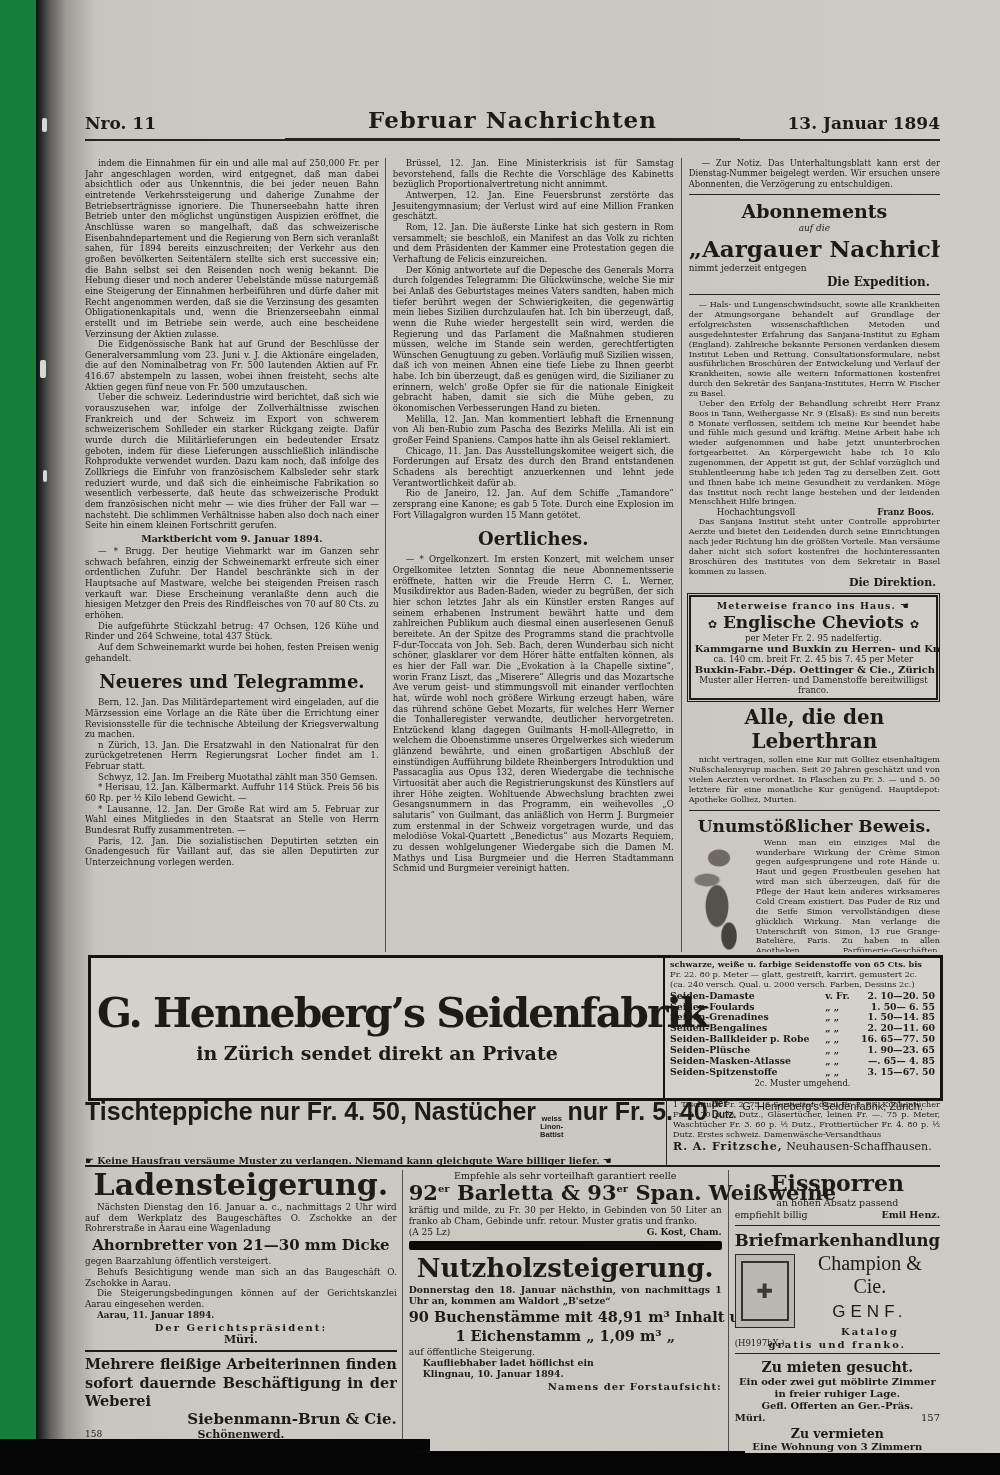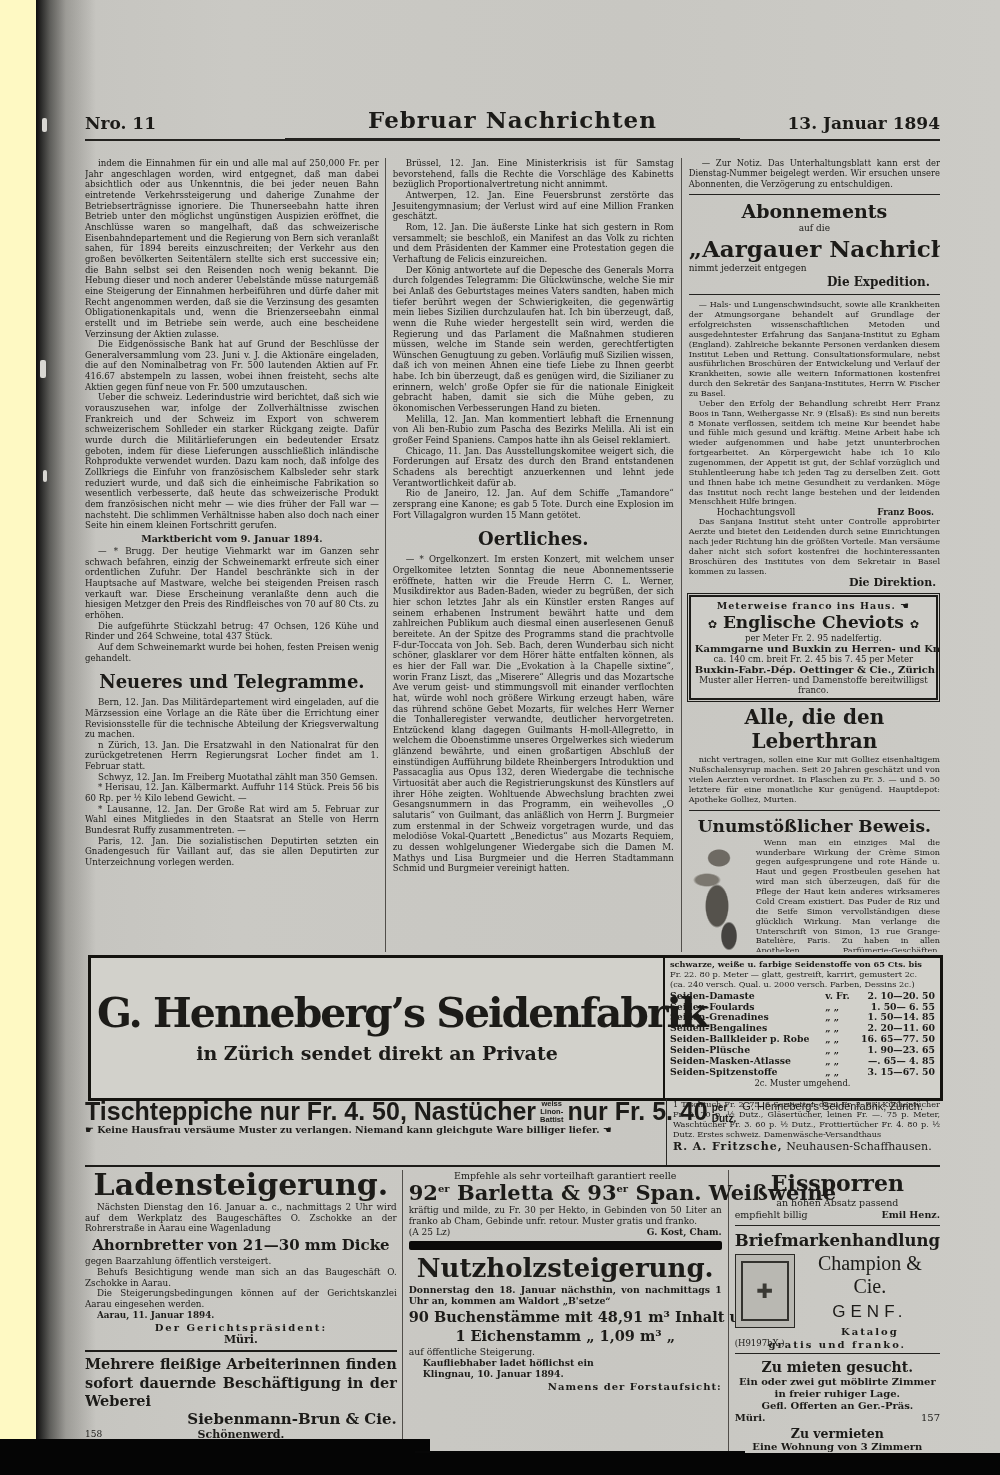--- a/index.html
+++ b/index.html
@@ -1,18 +1,18 @@
 <!DOCTYPE html>
 <html><head>
 <meta charset="utf-8">
 <style>
   html,body{margin:0;padding:0;}
   body{width:1000px;height:1475px;background:#060606;overflow:hidden;
        font-family:"DejaVu Serif",serif;color:#1c1b18;}
-  .photo{position:relative;width:812px;height:1475px;background:#fef9c3;}
+  .photo{position:relative;width:812px;height:1475px;background:#15803d;}
   .paper{position:absolute;left:36px;top:0;width:964px;height:1475px;
          background:linear-gradient(90deg,#b4b3ae 0,#c6c5c0 60px,#cac9c4 200px,#c8c7c2 600px,#cccbc6 100%);}
   .binding{position:absolute;left:36px;top:0;width:60px;height:1475px;
            background:linear-gradient(90deg,rgba(5,5,5,.95) 0,rgba(20,20,18,.55) 14px,rgba(60,58,54,.25) 30px,rgba(0,0,0,0) 60px);}
   .edge-mark{position:absolute;background:#d8d7d2;border-radius:2px;}
   .bottom-edge{position:absolute;left:0;bottom:0;width:1000px;height:22px;background:#050505;}
   .bottom-edge2{position:absolute;left:0;bottom:14px;width:430px;height:22px;background:#050505;}
   .bottom-edge3{position:absolute;left:415px;bottom:8px;width:330px;height:16px;background:#070707;}
 
   
@@ -31,21 +31,21 @@
   .vrule{width:1px;background:rgba(40,38,34,.75);}
 
   .bp{font-size:8.6px;line-height:1.24;text-align:justify;text-indent:13px;margin:0;}
   .mkt-head{font-size:9.5px;font-weight:bold;text-align:center;text-indent:0;margin:2px 0;}
   .sec-head{font-size:18px;font-weight:bold;text-align:center;margin:8px 0 5px;}
   .hr{border:0;border-top:1.5px solid #23221f;margin:5px 0;}
 
   
   .abo{ text-align:center;margin:2px 0 1px;}
   .abo-title{font-size:19px;font-weight:bold;margin:2px 0 1px;}
-  .abo-line{font-size:9px;margin:0;}
+  .abo-line{font-size:9px;margin:0;font-style:italic;}
   .abo-name{font-size:23px;font-weight:bold;margin:2px 0 1px;white-space:nowrap;}
   .abo-take{font-size:9px;text-align:left;margin:1px 0 0;}
   .abo-sig{font-size:12px;font-weight:bold;text-align:right;margin:2px 10px 0 0;}
   .sj{font-size:8.1px;line-height:1.22;text-align:justify;text-indent:10px;margin:0;}
   .sj-sigrow{display:flex;justify-content:space-between;font-size:8.6px;padding:0 6px 0 28px;}
   .sj-dir{font-size:11px;font-weight:bold;text-align:right;margin:0 4px 0 0;}
   .cheviot-box{border:2px solid #1d1c19;outline:1px solid #1d1c19;outline-offset:1px;
                margin:6px 2px 5px 0;padding:3px 4px;text-align:center;background:#cecdc8;}
   .chv-l1{font-size:9.5px;font-weight:bold;letter-spacing:1px;margin:0;}
   .chv-title{font-size:17px;font-weight:bold;margin:1px 0;}
@@ -72,22 +72,22 @@
   .hn-table{width:100%;border-collapse:collapse;margin-top:1px;}
   .hn-table td{font-size:9.3px;font-weight:bold;padding:0;line-height:1.18;white-space:nowrap;}
   .hn-price{text-align:right;}
   .hn-note{text-align:center;margin:0;font-size:8.4px;}
   .hn-sig{text-align:right;margin:12px;font-size:11px;font-family:"Liberation Sans",sans-serif;}
 
   
   .band{position:absolute;left:85px;top:1099px;width:855px;height:66px;display:flex;border-bottom:2px solid #1d1c19;}
   .band-left{width:575px;}
   .tt-main{font-family:"Liberation Sans",sans-serif;font-weight:bold;font-size:25px;
-           white-space:nowrap;display:flex;align-items:flex-end;line-height:1;}
-  .tt-stack{display:inline-block;font-size:7.5px;font-weight:bold;line-height:1.05;text-align:center;margin:0 4px;}
+           white-space:nowrap;display:flex;align-items:flex-start;line-height:1;}
+  .tt-stack{display:inline-block;font-size:7.5px;font-weight:bold;line-height:1.05;text-align:center;margin:16px 4px;}
   .tt-per{display:inline-block;font-size:10px;line-height:1.05;margin-left:4px;font-weight:bold;}
   .tt-sub{font-size:9.5px;font-weight:bold;margin-top:0;}
   .band-vr{width:1px;background:#2a2925;margin:0 6px;}
   .fritz{flex:1;font-size:8.1px;line-height:1.25;text-align:justify;}
   .fritz-sig{font-size:11px;font-weight:bold;letter-spacing:1px;margin-top:1px;text-align:left;}
 
   
   .bottom{position:absolute;left:85px;top:1170px;width:855px;height:283px;display:flex;overflow:hidden;}
   .bcol1{width:322px;padding-right:5px;}
   .bcol2{width:313px;padding:0 6px;}

